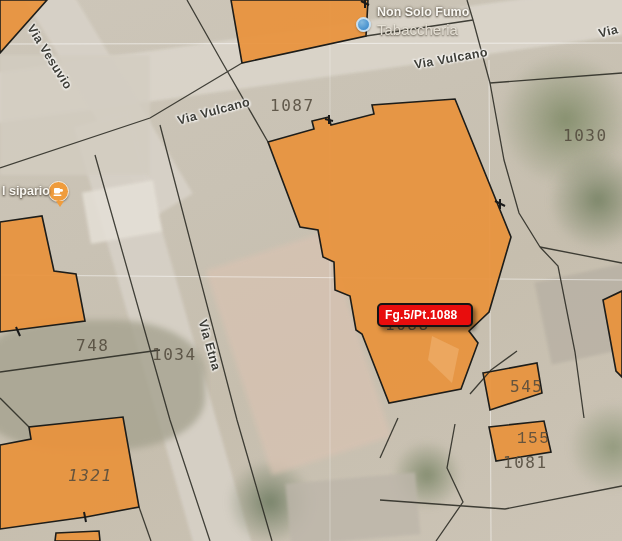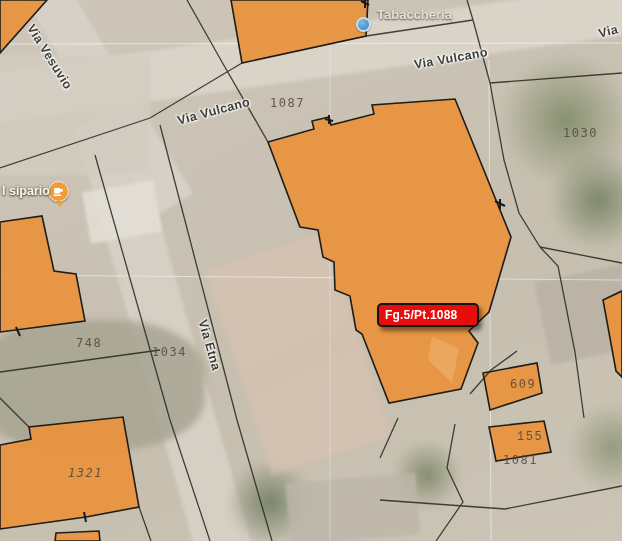--- a/index.html
+++ b/index.html
@@ -9,35 +9,35 @@
   .abs{position:absolute;}
   
   .bg-base{left:0;top:0;width:622px;height:541px;
     background:linear-gradient(155deg,#cdc6b9 0%,#c9c2b4 35%,#c6beae 60%,#ccc4b6 100%);}
   .blob{pointer-events:none;filter:blur(3px);border-radius:40%;}
   .roof{pointer-events:none;filter:blur(1.5px);}
   
   .street{color:#3e3e38;font-weight:700;font-size:12.5px;letter-spacing:.4px;white-space:nowrap;
     text-shadow:0 0 3px #fff,1px 1px 2px rgba(255,255,255,.95),-1px -1px 2px rgba(255,255,255,.95);
     transform-origin:0 0;pointer-events:none;}
-  .pnum{color:rgba(82,74,60,.88);font-family:"DejaVu Sans Mono",monospace;font-size:12px;
+  .pnum{color:rgba(82,74,60,.88);font-family:"DejaVu Sans Mono",monospace;font-size:16px;
     letter-spacing:1.5px;white-space:nowrap;pointer-events:none;}
   .poi-name{color:#faf8f3;font-weight:700;font-size:12.5px;line-height:13.5px;white-space:nowrap;
     text-shadow:0 1px 2px rgba(70,62,50,.95),0 0 3px rgba(70,62,50,.7);}
-  .poi-sub{color:#e5e0d5;font-weight:700;font-size:13px;margin-top:1px;
+  .poi-sub{color:#e5e0d5;font-weight:400;font-size:15px;margin-top:1px;
     text-shadow:0 1px 2px rgba(70,62,50,.95);}
   .dot-poi{width:15px;height:15px;border-radius:50%;
     background:radial-gradient(circle at 35% 30%,#83badf,#4792cf 70%);
     border:2px solid #c8dff0;box-shadow:0 1px 2px rgba(0,0,0,.3);}
   .cafe-pin{width:21px;height:21px;border-radius:50%;background:#ef9c3d;border:1.5px solid #f8f2e8;
     box-shadow:0 1px 2px rgba(0,0,0,.35);display:flex;align-items:center;justify-content:center;}
   .cafe-pin::after{content:"";position:absolute;left:7px;top:19px;border-left:4px solid transparent;
     border-right:4px solid transparent;border-top:6px solid #ef9c3d;}
   .badge{background:#e80d0d;border:2px solid #141414;border-radius:5px;color:#fff;
-    font-weight:700;font-size:12px;padding:3px 20px 3px 6px;white-space:nowrap;
+    font-weight:700;font-size:12px;padding:3px 14px 3px 6px;white-space:nowrap;
     box-shadow:3px 4px 4px rgba(0,0,0,.45);letter-spacing:.2px;}
 </style>
 </head>
 <body>
 
 <div id="map">
 
   <div class="abs bg-base"></div>
   <div class="abs roof" style="left:-20px;top:26px;width:700px;height:50px;background:#dad4ca;transform:rotate(-8deg);opacity:.95;"></div>
   <div class="abs roof" style="left:18px;top:-18px;width:44px;height:260px;background:#d8d2c8;transform:rotate(-31deg);transform-origin:50% 0;opacity:.9;"></div>
@@ -112,27 +112,28 @@
   <div class="abs street" style="left:176px;top:114px;transform:rotate(-15deg);">Via Vulcano</div>
   <div class="abs street" style="left:413px;top:58px;transform:rotate(-10deg);">Via Vulcano</div>
   <div class="abs street" style="left:209px;top:318px;transform:rotate(74deg);">Via Etna</div>
   <div class="abs street" style="left:597px;top:27px;transform:rotate(-14deg);">Via</div>
 
   <div class="abs pnum" style="left:270px;top:96px;">1087</div>
   <div class="abs pnum" style="left:563px;top:126px;text-align:right;">1030</div>
   <div class="abs pnum" style="left:385px;top:287px;margin-top:28px;">1088</div>
   <div class="abs pnum" style="left:152px;top:309px;margin-top:36px;">1034</div>
   <div class="abs pnum" style="left:76px;top:336px;">748</div>
-  <div class="abs pnum" style="left:510px;top:377px;">609</div>
+  <div class="abs pnum" style="left:510px;top:377px;">545</div>
   <div class="abs pnum" style="left:517px;top:430px;font-family:Liberation Mono, monospace;">155</div>
   <div class="abs pnum" style="left:483px;top:453px;margin-left:20px;">1081</div>
   <div class="abs pnum" style="left:68px;top:466px;font-style:italic;">1321</div>
 
   <div class="abs dot-poi" style="left:356px;top:17px;"></div>
   <div class="abs" style="left:377px;top:6px;">
+    <div class="poi-name">Non Solo Fumo</div>
     <div class="poi-sub">Tabaccheria</div>
   </div>
 
   <div class="abs cafe-pin" style="left:48px;top:181px;">
     <svg width="11" height="11" viewBox="0 0 11 11">
       <rect x="1" y="2" width="6" height="5.5" rx="1" fill="#fff"></rect>
       <path d="M7,3 h1.6 a1.4,1.4 0 0 1 0,2.8 H7 Z" fill="#fff"></path>
       <rect x="0.5" y="8.5" width="8" height="1.6" rx="0.8" fill="#fff"></rect>
     </svg>
   </div>

